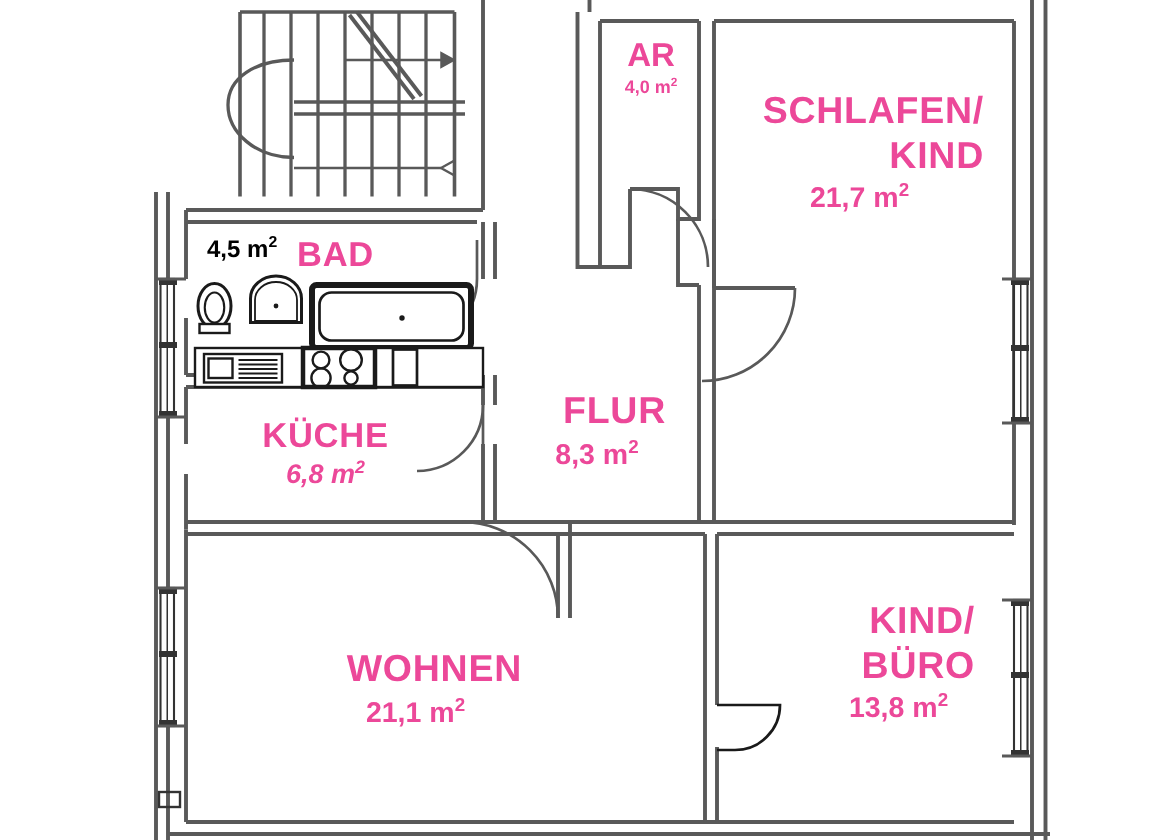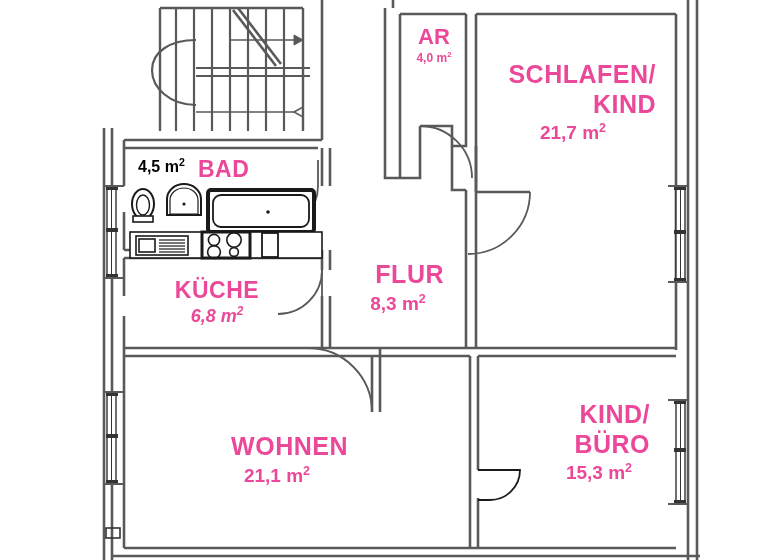--- a/index.html
+++ b/index.html
@@ -303,17 +303,17 @@
     <span class="nm">WOHNEN</span>
     <span class="ar">
       <span>21,1</span> m<sup>2</sup>
     </span>
   </div>
 
   <div class="roomlabel sz-big" style="left:548px;top:400px;width:102px;">
     <span class="nm">KIND/</span>
     <span class="nm">BÜRO</span>
     <span class="ar">
-      <span>15,3</span> m<sup>2</sup>
+      <span>13,8</span> m<sup>2</sup>
     </span>
   </div>
 
 </div>
 
 </body></html>

